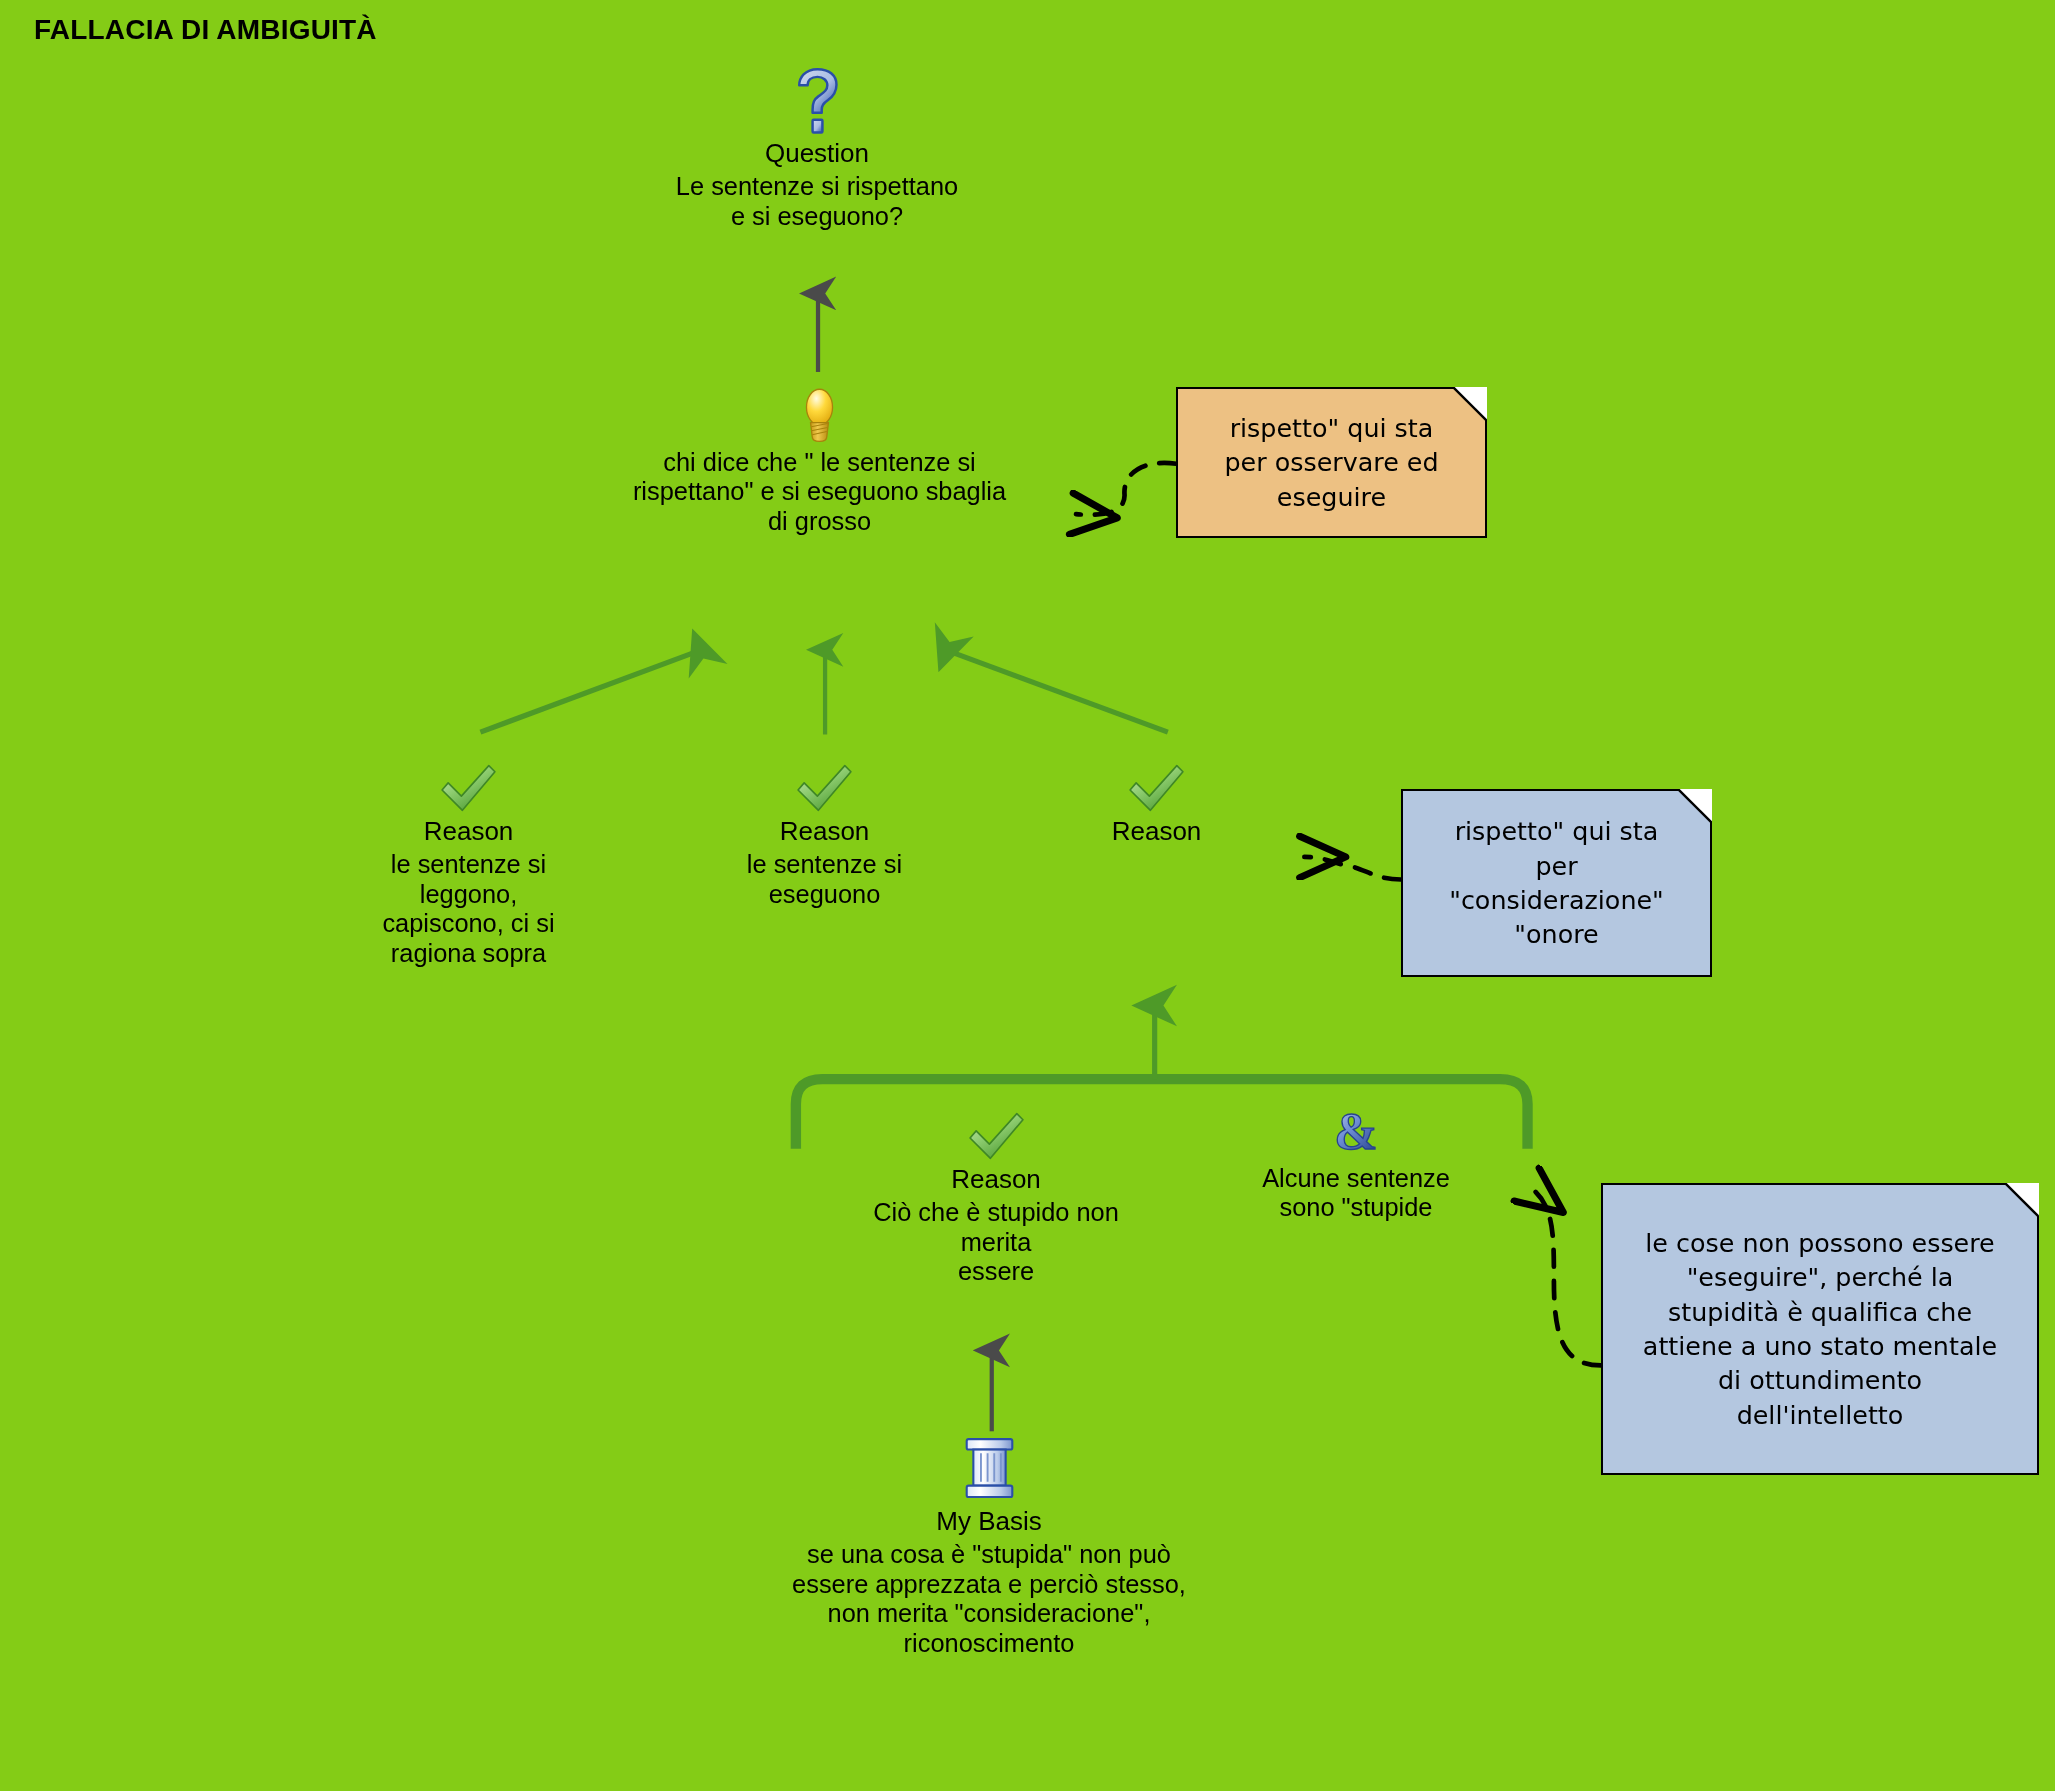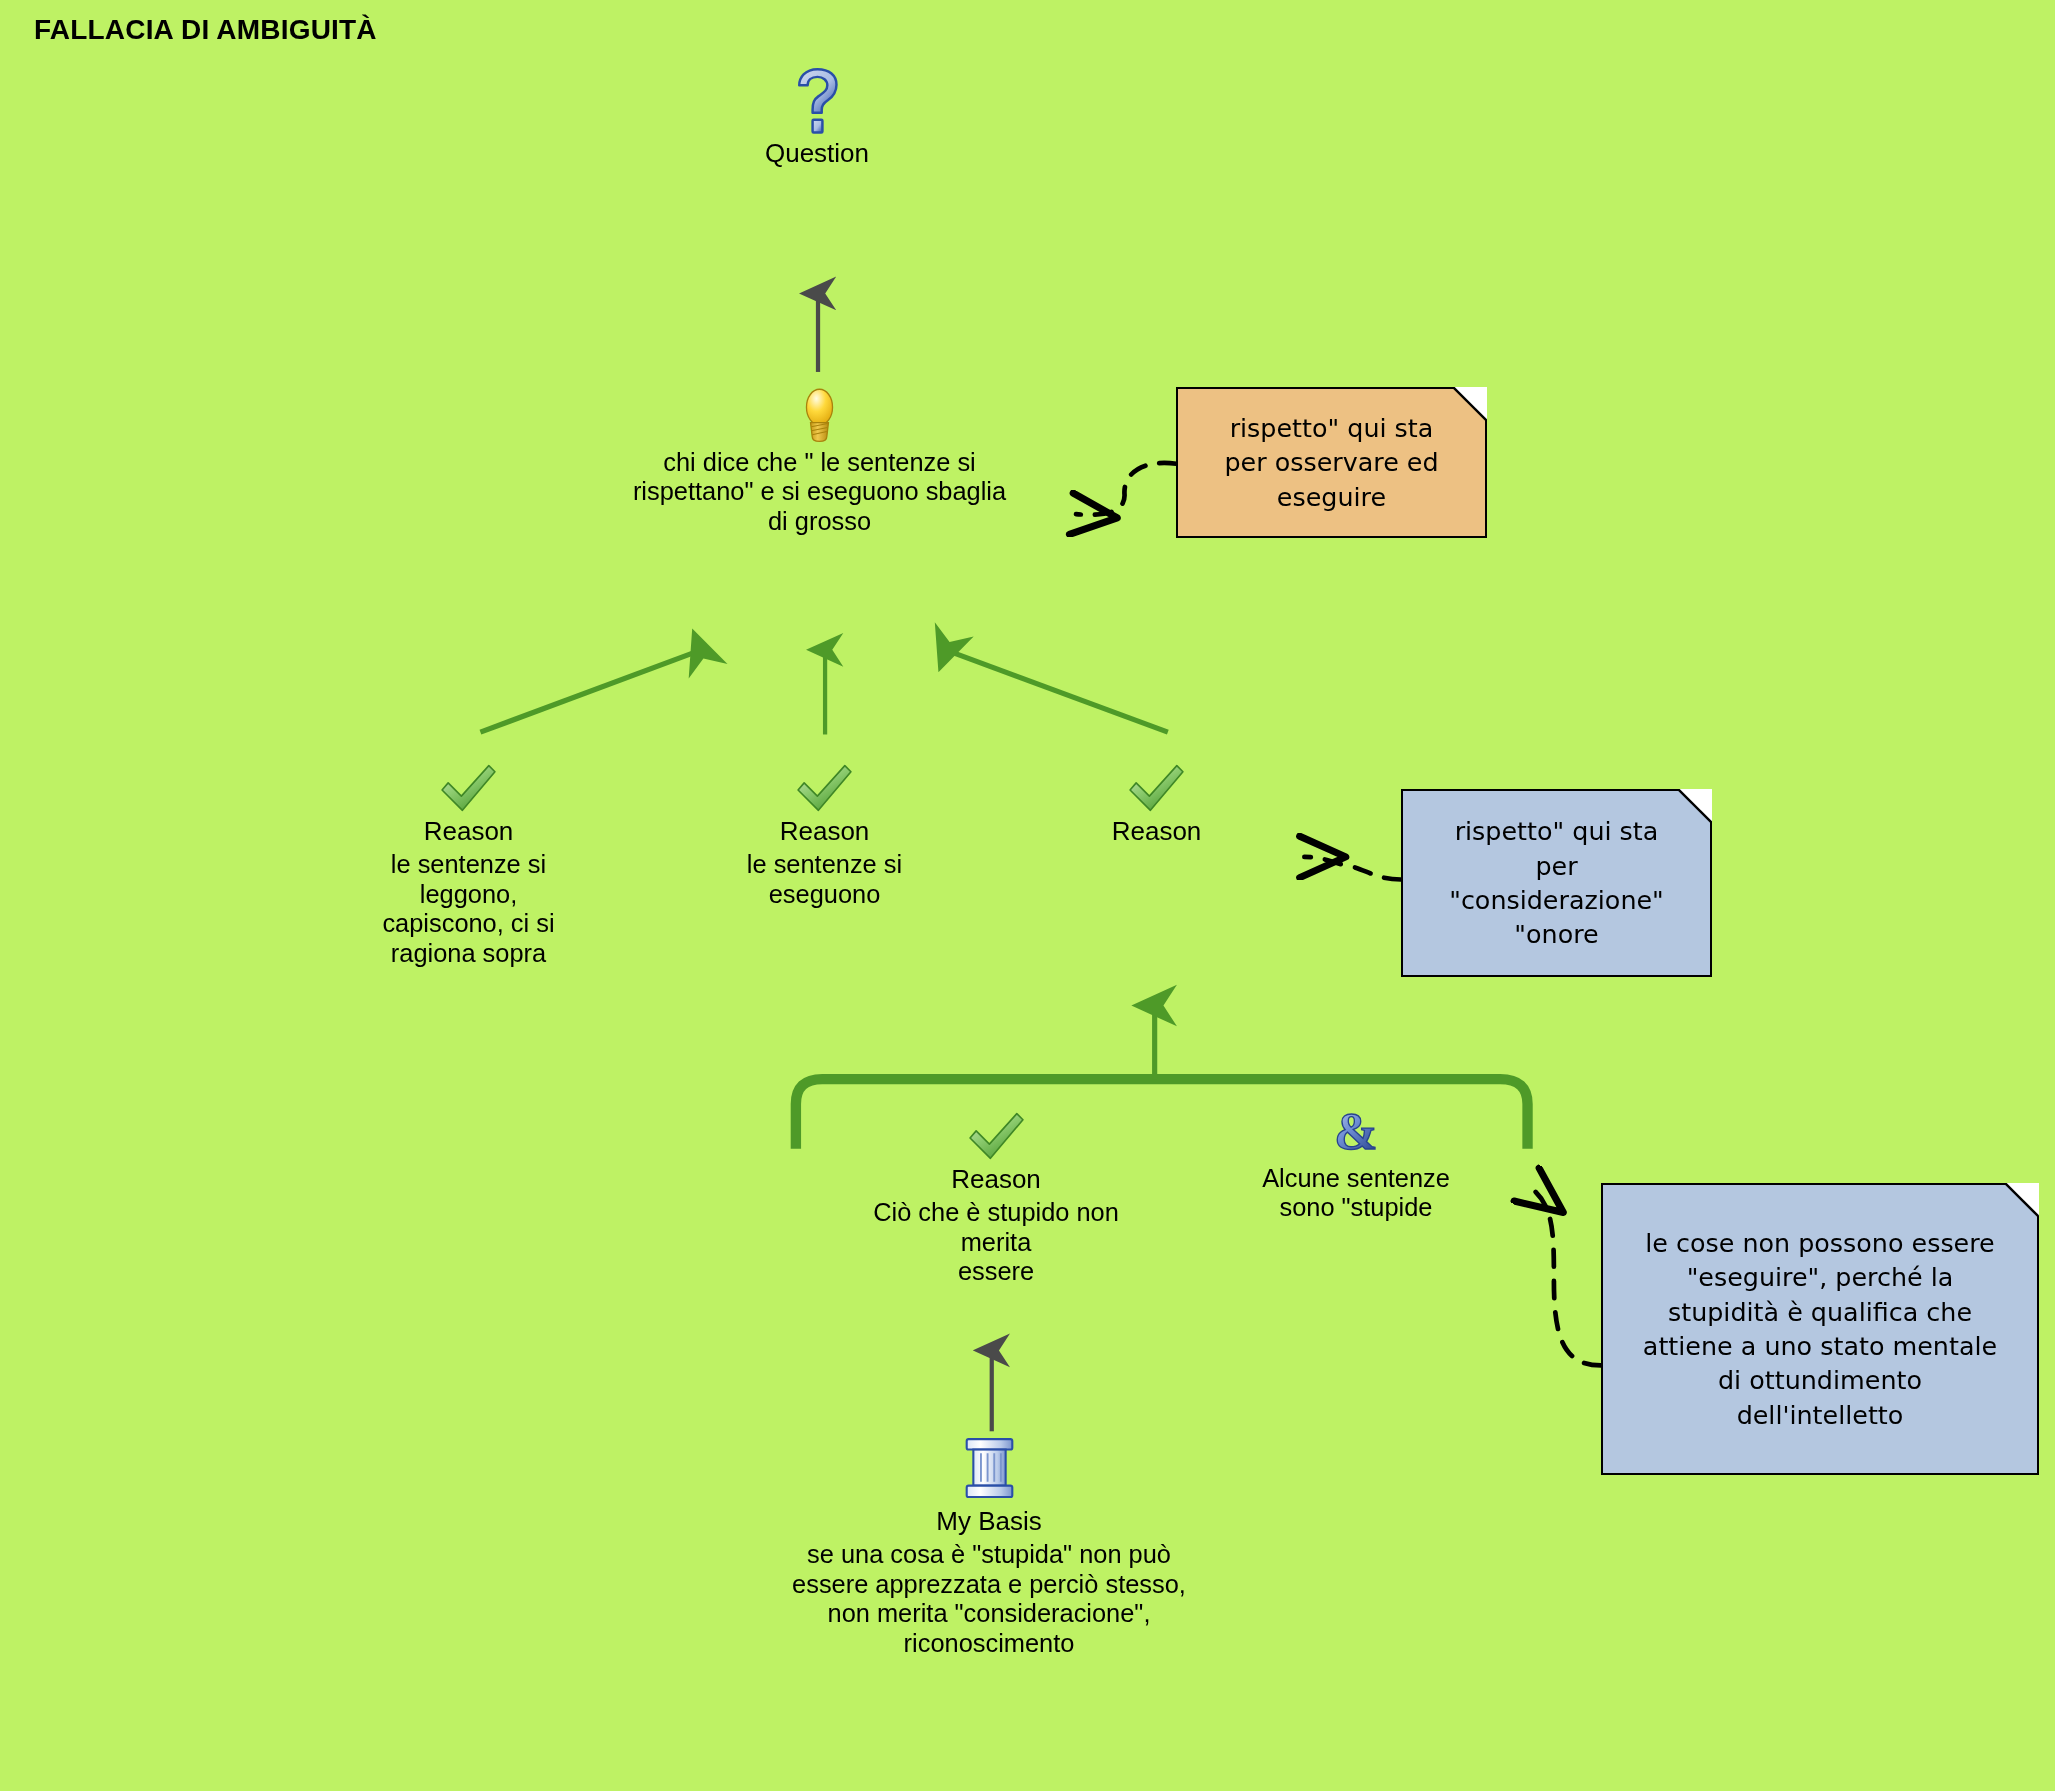--- a/index.html
+++ b/index.html
@@ -1,17 +1,17 @@
 <!DOCTYPE html>
 <html style="font-size:7.5px"><head>
 <meta charset="utf-8">
 <style>
   html,body{margin:0;padding:0;background:#fff;}
   body{font-family:"Liberation Sans",sans-serif;}
-  #canvas{position:relative;width:2056px;height:1791px;background:#bef264;overflow:hidden;}
+  #canvas{position:relative;width:2056px;height:1791px;background:#84cc16;overflow:hidden;}
 
   .page-title{
     position:absolute;left:34px;top:14px;
     font-size:28px;font-weight:bold;color:#000;
     letter-spacing:0.2px;white-space:nowrap;
   }
 
   .node{position:absolute;text-align:center;}
   .node .ntype{
     display:block;font-weight:normal;color:#000;
@@ -112,20 +112,22 @@
         </linearGradient>
       </defs>
       <path d="M32 4 C14 4 6 16 6 27 L18 27 C18 20 23 15 32 15
                C40 15 46 20 46 27 C46 34 41 37 34 42
                C27 47 25 52 25 62 L25 66 L38 66 L38 62
                C38 56 40 53 47 48 C55 42 59 36 59 26
                C59 13 49 4 32 4 Z" fill="url(#qg)" stroke="#2A4FA8" stroke-width="3.5" stroke-linejoin="round"></path>
       <rect x="25" y="76" width="14" height="18" rx="1.5" fill="url(#qg)" stroke="#2A4FA8" stroke-width="3.5"></rect>
     </svg>
     <span class="ntype">Question</span>
+    <span class="ntext">Le sentenze si rispettano
+e si eseguono?</span>
   </div>
 
   <div class="node" style="left:577px;top:386px;width:485px;">
     <svg class="ic-bulb" viewBox="0 0 50 70" xmlns="http://www.w3.org/2000/svg">
       <defs>
         <radialGradient id="bg1" cx="0.38" cy="0.26" r="0.8">
           <stop offset="0" stop-color="#FFFCE3"></stop>
           <stop offset="0.45" stop-color="#FFD93B"></stop>
           <stop offset="1" stop-color="#E0A70B"></stop>
         </radialGradient>

